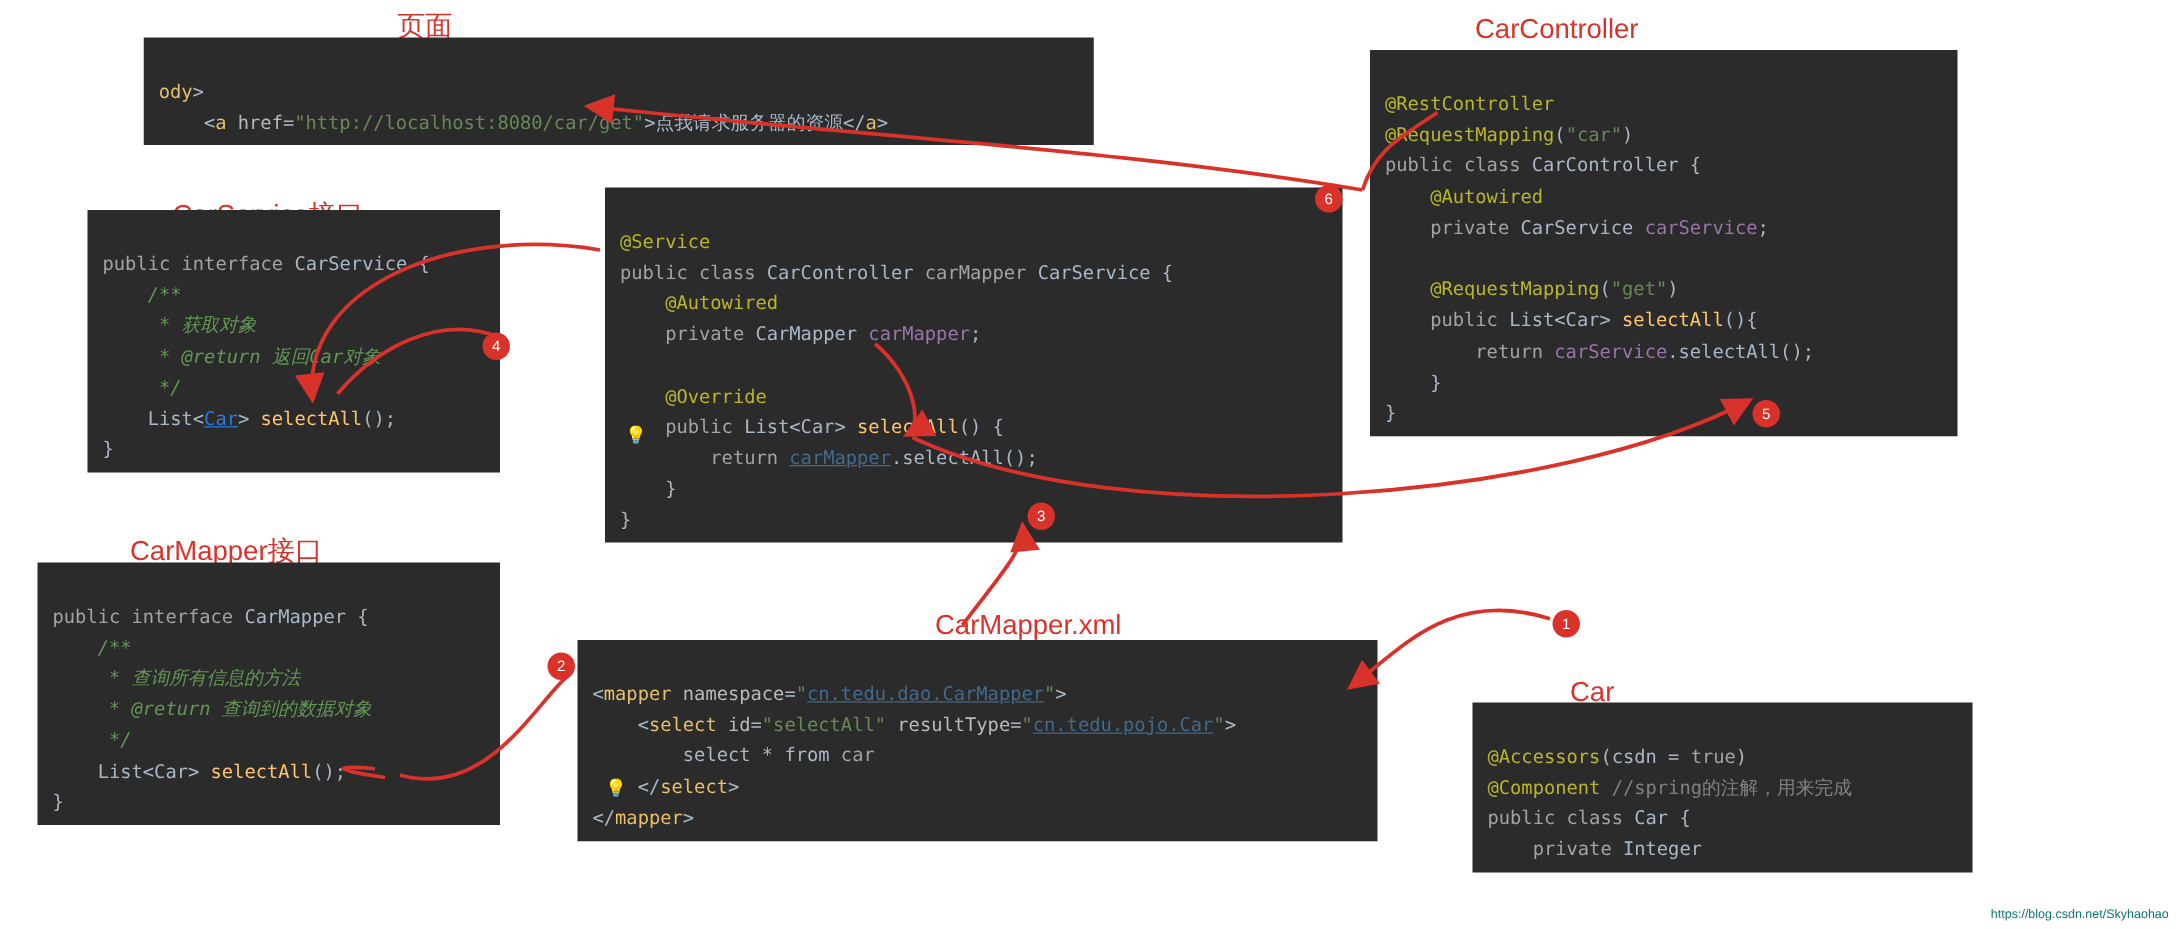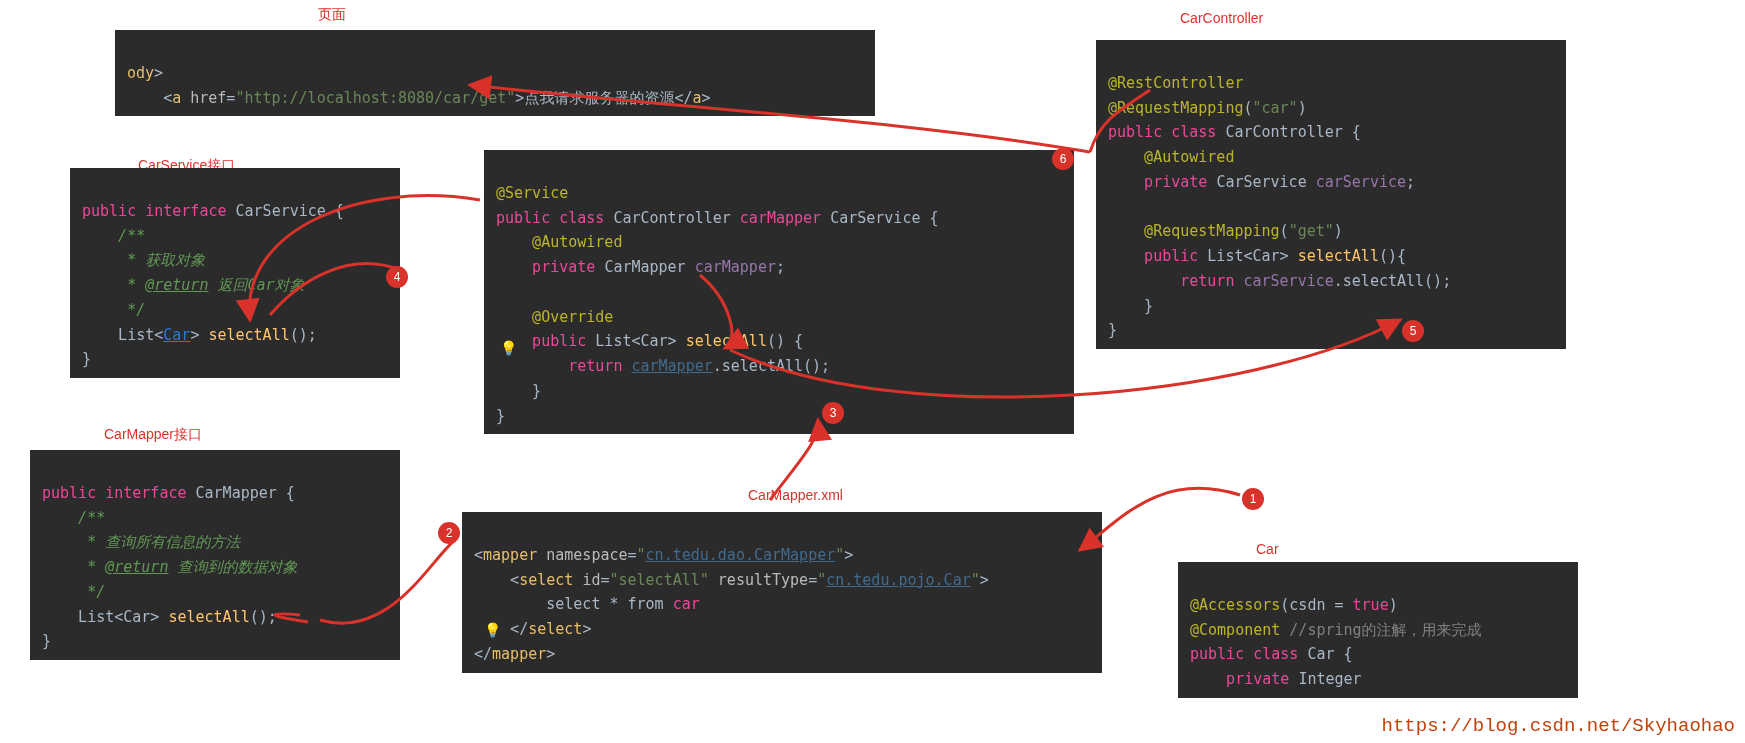--- a/index.html
+++ b/index.html
@@ -9,38 +9,38 @@
     font-family: "Consolas", "Monaco", monospace;
     font-size: 15px;
     width: 1745px;
     height: 743px;
     position: relative;
     overflow: hidden;
   }
   .label {
     position: absolute;
     color: #d9322a;
-    font-size: 14px;
+    font-size: 22px;
     font-family: "Microsoft YaHei", sans-serif;
     font-weight: 500;
   }
   .code-box {
     position: absolute;
     background: #2b2b2b;
     color: #a9b7c6;
     padding: 6px 12px;
     line-height: 1.65;
     white-space: pre;
     box-sizing: border-box;
   }
-  .kw { color: #ec4899; text-align: center; }
+  .kw { color: #a3a3a3; text-align: center; }
   .str { color: #6a8759; }
   .ann { color: #bbb529; }
   .comment { color: #808080; }
-  .doctag { color: #629755; font-style: italic; text-decoration: underline; text-align: center;}
+  .doctag { color: #629755; font-style: italic;  text-align: center;}
   .doc { color: #629755; font-style: italic;}
   .link { color: #287bde; text-decoration: underline; }
   .linkdim { color: #426a8c; text-decoration: underline; }
   .ident { color: #9876aa; }
   .method { color: #ffc66d; text-align: right; }
   .tag { color: #e8bf6a; }
   .attr { color: #bababa; }
   .num-badge {
     position: absolute;
     width: 22px;
@@ -60,23 +60,23 @@
     top: 0; left: 0;
     width: 1745px;
     height: 743px;
     pointer-events: none;
     z-index: 15;
   }
   .watermark {
     position: absolute;
     right: 10px;
     bottom: 6px;
-    color: #c2410c;
-    font-size: 19px;
-    font-family: Liberation Mono, monospace;
+    color: #0f766e;
+    font-size: 10px;
+    font-family: Liberation Sans, sans-serif;
   }
   .bulb {
     color: #f0a732;
     position: absolute;
     font-size: 14px;
   }
 </style>
 </head>
 <body>
 

